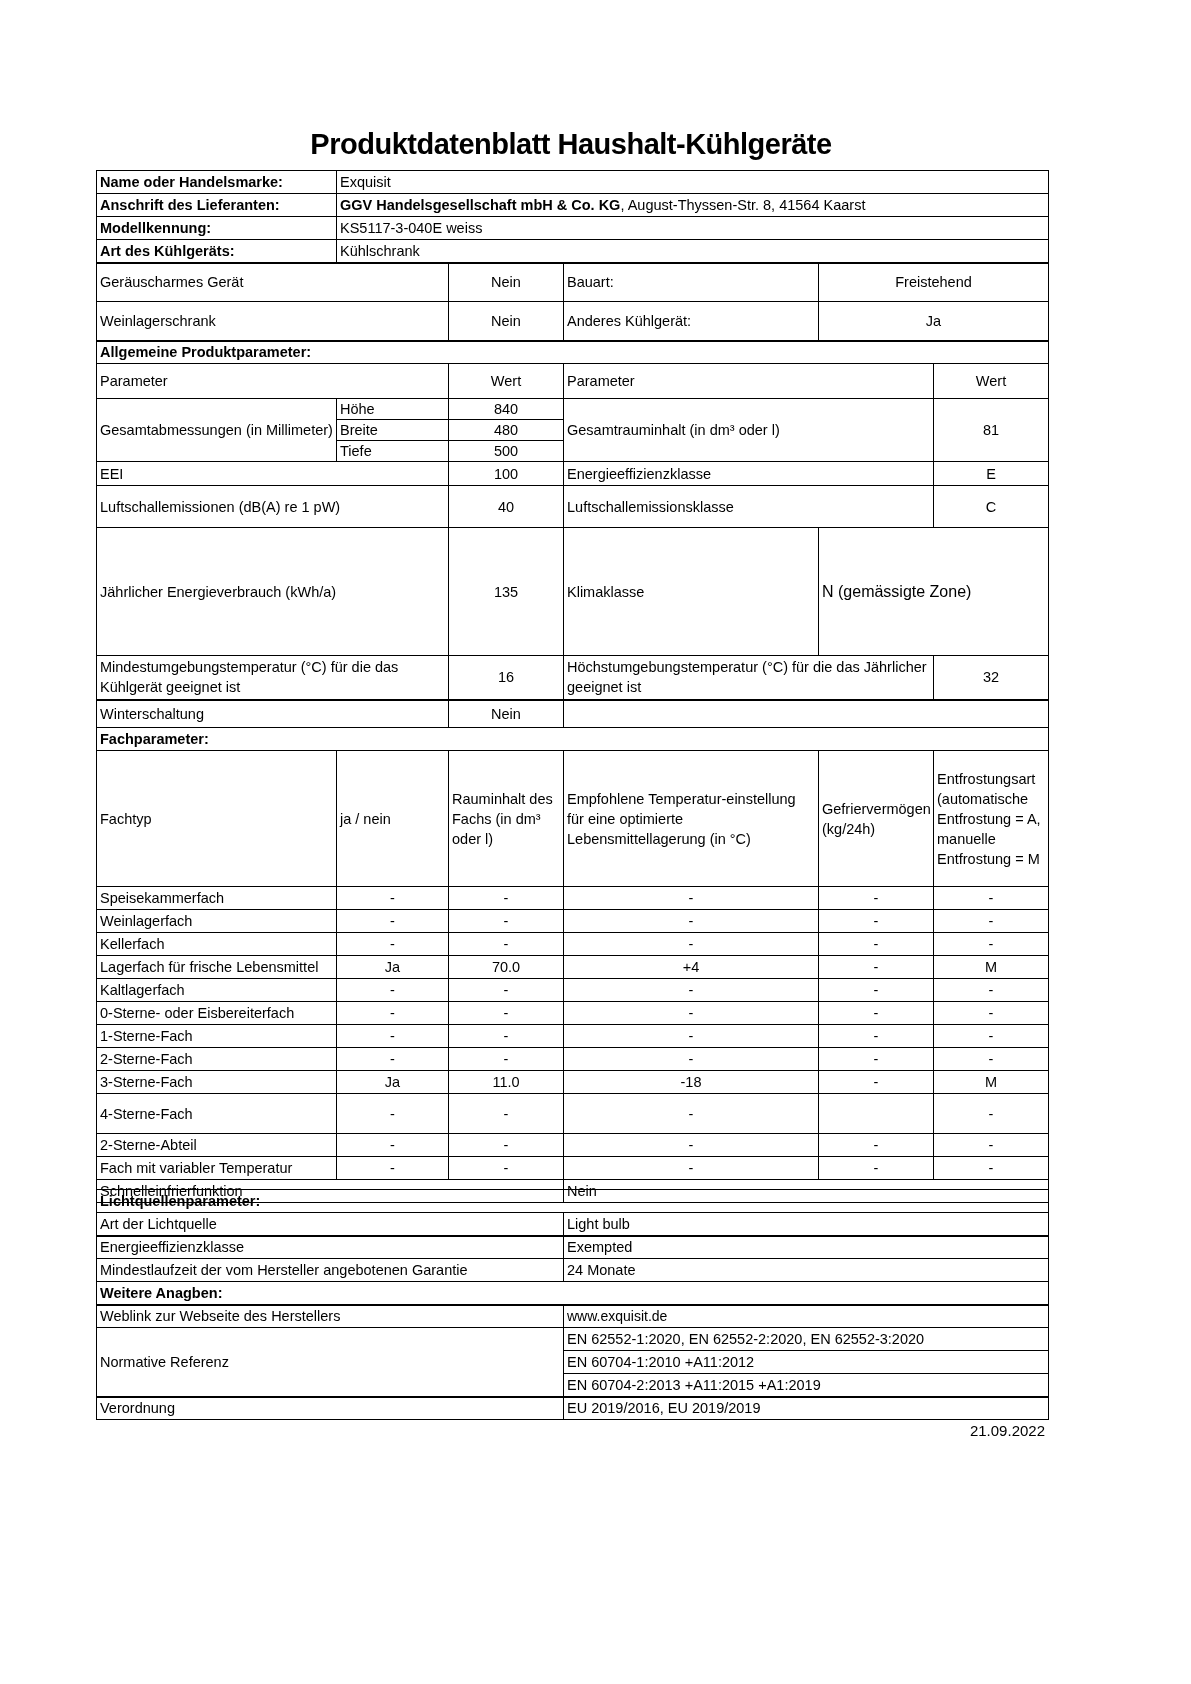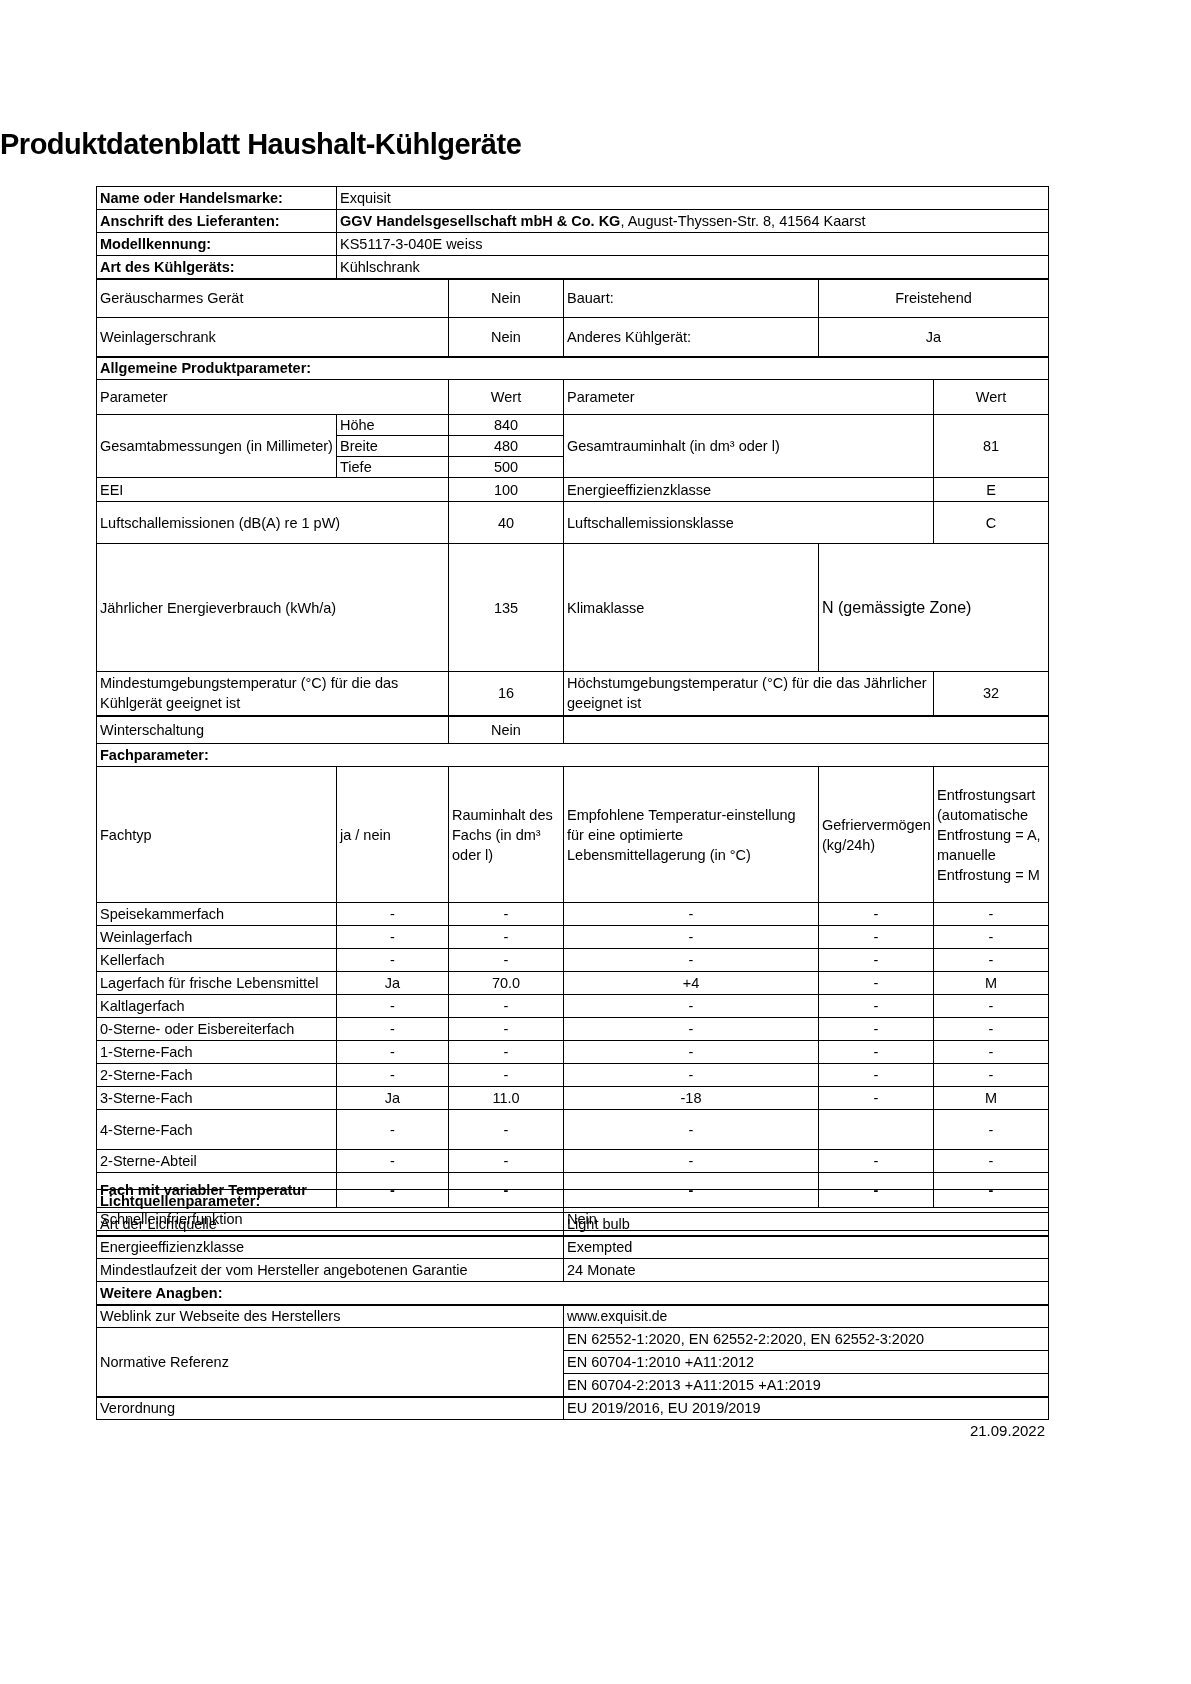--- a/index.html
+++ b/index.html
@@ -1,23 +1,23 @@
 <!DOCTYPE html>
 <html><head>
 <meta charset="utf-8">
 <style>
   html, body { margin: 0; padding: 0; background: #ffffff; }
   body { width: 1191px; height: 1684px; position: relative; font-family: "Liberation Sans Narrow", "Liberation Sans", sans-serif; color: #000; }
-  .page-title { position: absolute; left: 0; width: 1142px; top: 128px; text-align: left; font-size: 29px; font-weight: bold; font-family: "Liberation Sans", sans-serif; letter-spacing: -0.5px; }
+  .page-title { position: absolute; left: 0; width: 1142px; top: 128px; text-align: center; font-size: 29px; font-weight: bold; font-family: "Liberation Sans", sans-serif; letter-spacing: -0.5px; }
   table { position: absolute; left: 96px; width: 952px; border-collapse: collapse; table-layout: fixed; font-size: 14.5px; }
   td { border: 1.5px solid #000; padding: 0 3px; vertical-align: middle; line-height: 20px; overflow: hidden; }
   .b { font-weight: bold; }
   .c { text-align: center; }
   .thick-top td { border-top: 2.5px solid #000; }
-  #main { top: 186px; }
+  #main { top: 170px; }
   #light { top: 1189px; }
   .date { position: absolute; right: 146px; top: 1422px; font-size: 15px; }
   .hdr td { vertical-align: middle; }
 </style>
 </head>
 <body>
 
 <div class="page-title">Produktdatenblatt Haushalt-Kühlgeräte</div>
 
 <table id="main">
@@ -205,21 +205,21 @@
         <td class="c">-</td>
       </tr>
       <tr style="height: 23px;">
         <td>2-Sterne-Abteil</td>
         <td class="c">-</td>
         <td class="c">-</td>
         <td class="c">-</td>
         <td class="c">-</td>
         <td class="c">-</td>
       </tr>
-      <tr style="height: 35px; font-weight: bold;">
+      <tr style="height: 23px;">
         <td>Fach mit variabler Temperatur</td>
         <td class="c">-</td>
         <td class="c">-</td>
         <td class="c">-</td>
         <td class="c">-</td>
         <td class="c">-</td>
       </tr>
     </tbody>
   <tbody>
     <tr style="height:23px">

